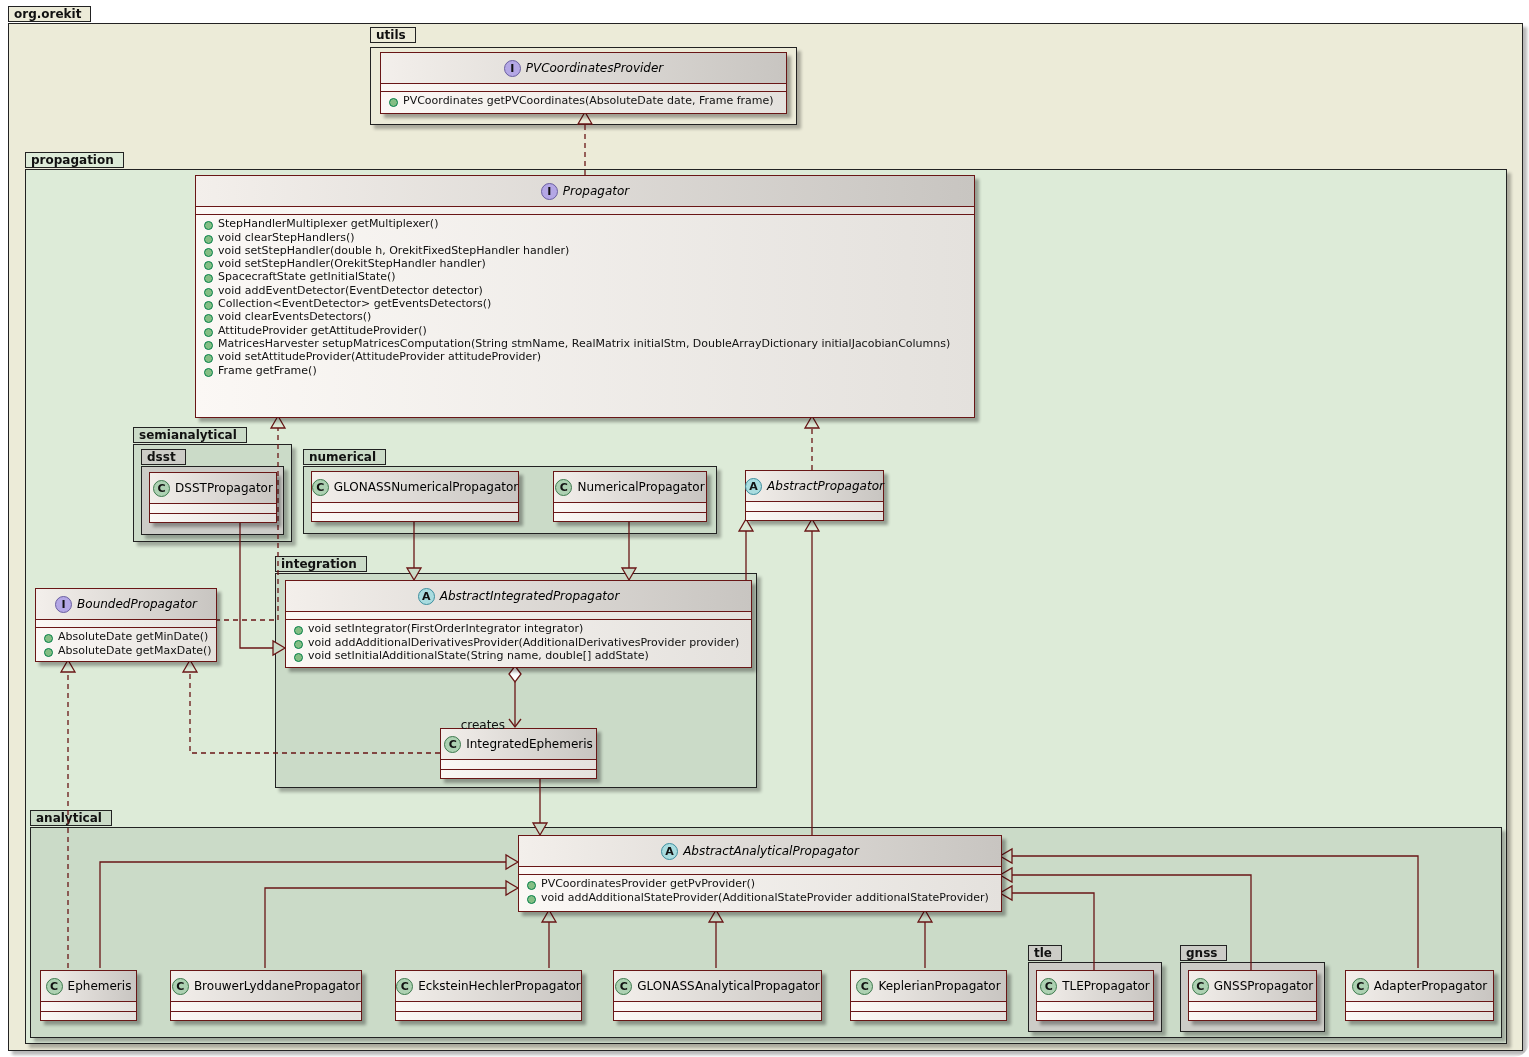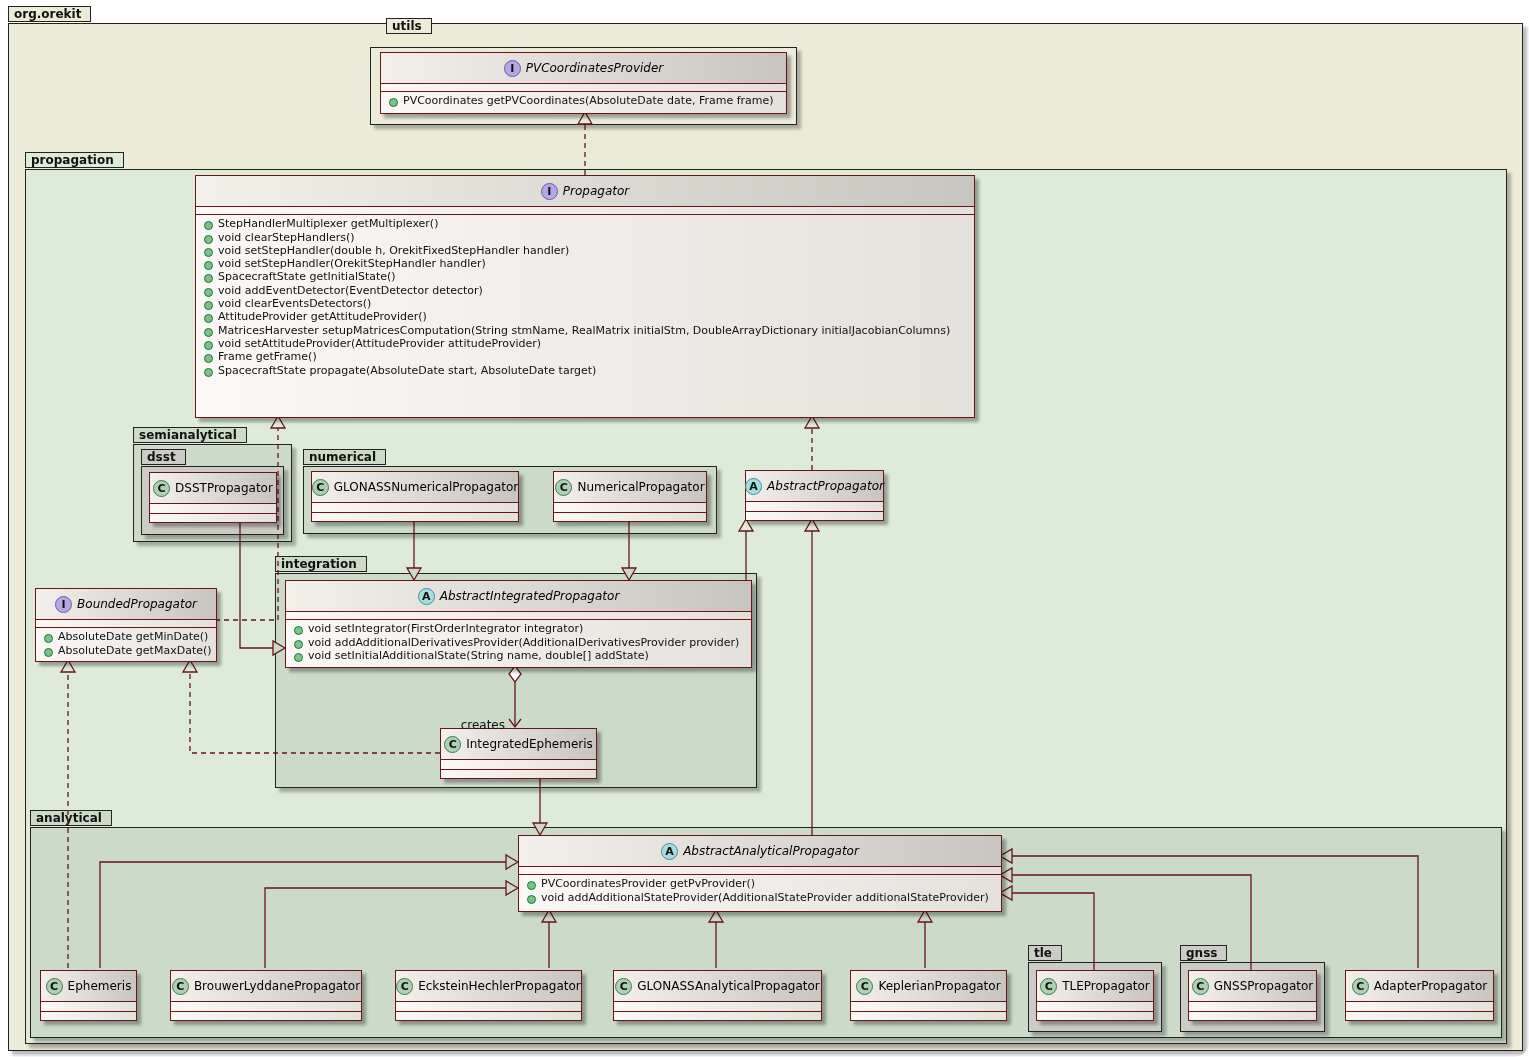--- a/index.html
+++ b/index.html
@@ -52,21 +52,21 @@
   <div class="pkg bg-prop" style="left:25px;top:169px;width:1480px;height:873px;"></div>
   <div class="pkg bg-sub" style="left:133px;top:444px;width:157px;height:96px;"></div>
   <div class="pkg bg-nest" style="left:141px;top:466px;width:141px;height:67px;"></div>
   <div class="pkg bg-sub" style="left:303px;top:466px;width:412px;height:66px;"></div>
   <div class="pkg bg-sub" style="left:275px;top:573px;width:480px;height:213px;"></div>
   <div class="pkg bg-sub" style="left:30px;top:827px;width:1470px;height:209px;"></div>
   <div class="pkg bg-nest" style="left:1028px;top:962px;width:132px;height:68px;"></div>
   <div class="pkg bg-nest" style="left:1180px;top:962px;width:143px;height:68px;"></div>
 
   <div class="ptab bg-root" style="left:8px;top:6px;">org.orekit</div>
-  <div class="ptab bg-root" style="left:370px;top:18px;margin-left:16px;">utils</div>
+  <div class="ptab bg-root" style="left:370px;top:27px;">utils</div>
   <div class="ptab bg-prop" style="left:25px;top:152px;">propagation</div>
   <div class="ptab bg-sub" style="left:133px;top:427px;">semianalytical</div>
   <div class="ptab bg-nest" style="left:141px;top:449px;">dsst</div>
   <div class="ptab bg-sub" style="left:303px;top:449px;">numerical</div>
   <div class="ptab bg-sub" style="left:275px;top:556px;">integration</div>
   <div class="ptab bg-sub" style="left:30px;top:810px;">analytical</div>
   <div class="ptab bg-nest" style="left:1028px;top:945px;">tle</div>
   <div class="ptab bg-nest" style="left:1180px;top:945px;">gnss</div>
 
   <svg class="edges" width="1529" height="1057">
@@ -193,41 +193,41 @@
         <div class="mrow">
           <span class="bullet"></span>
           <span class="txt">SpacecraftState getInitialState()</span>
         </div>
         <div class="mrow">
           <span class="bullet"></span>
           <span class="txt">void addEventDetector(EventDetector detector)</span>
         </div>
         <div class="mrow">
           <span class="bullet"></span>
+          <span class="txt">Collection&lt;EventDetector&gt; getEventsDetectors()</span>
+        </div>
+        <div class="mrow">
+          <span class="bullet"></span>
           <span class="txt">void clearEventsDetectors()</span>
         </div>
         <div class="mrow">
           <span class="bullet"></span>
           <span class="txt">AttitudeProvider getAttitudeProvider()</span>
         </div>
         <div class="mrow">
           <span class="bullet"></span>
           <span class="txt">MatricesHarvester setupMatricesComputation(String stmName, RealMatrix initialStm, DoubleArrayDictionary initialJacobianColumns)</span>
         </div>
         <div class="mrow">
           <span class="bullet"></span>
           <span class="txt">void setAttitudeProvider(AttitudeProvider attitudeProvider)</span>
         </div>
         <div class="mrow">
           <span class="bullet"></span>
           <span class="txt">Frame getFrame()</span>
-        </div>
-        <div class="mrow">
-          <span class="bullet"></span>
-          <span class="txt">SpacecraftState propagate(AbsoluteDate start, AbsoluteDate target)</span>
         </div>
       </div>
   </div>
 
   <div class="cbox" style="left:149px;top:472px;width:126px;height:49px;">
     <div class="chead">
       <span class="spot spot-c">C</span>
       <span class="cname">DSSTPropagator</span>
     </div>
     <div class="strip"></div>

